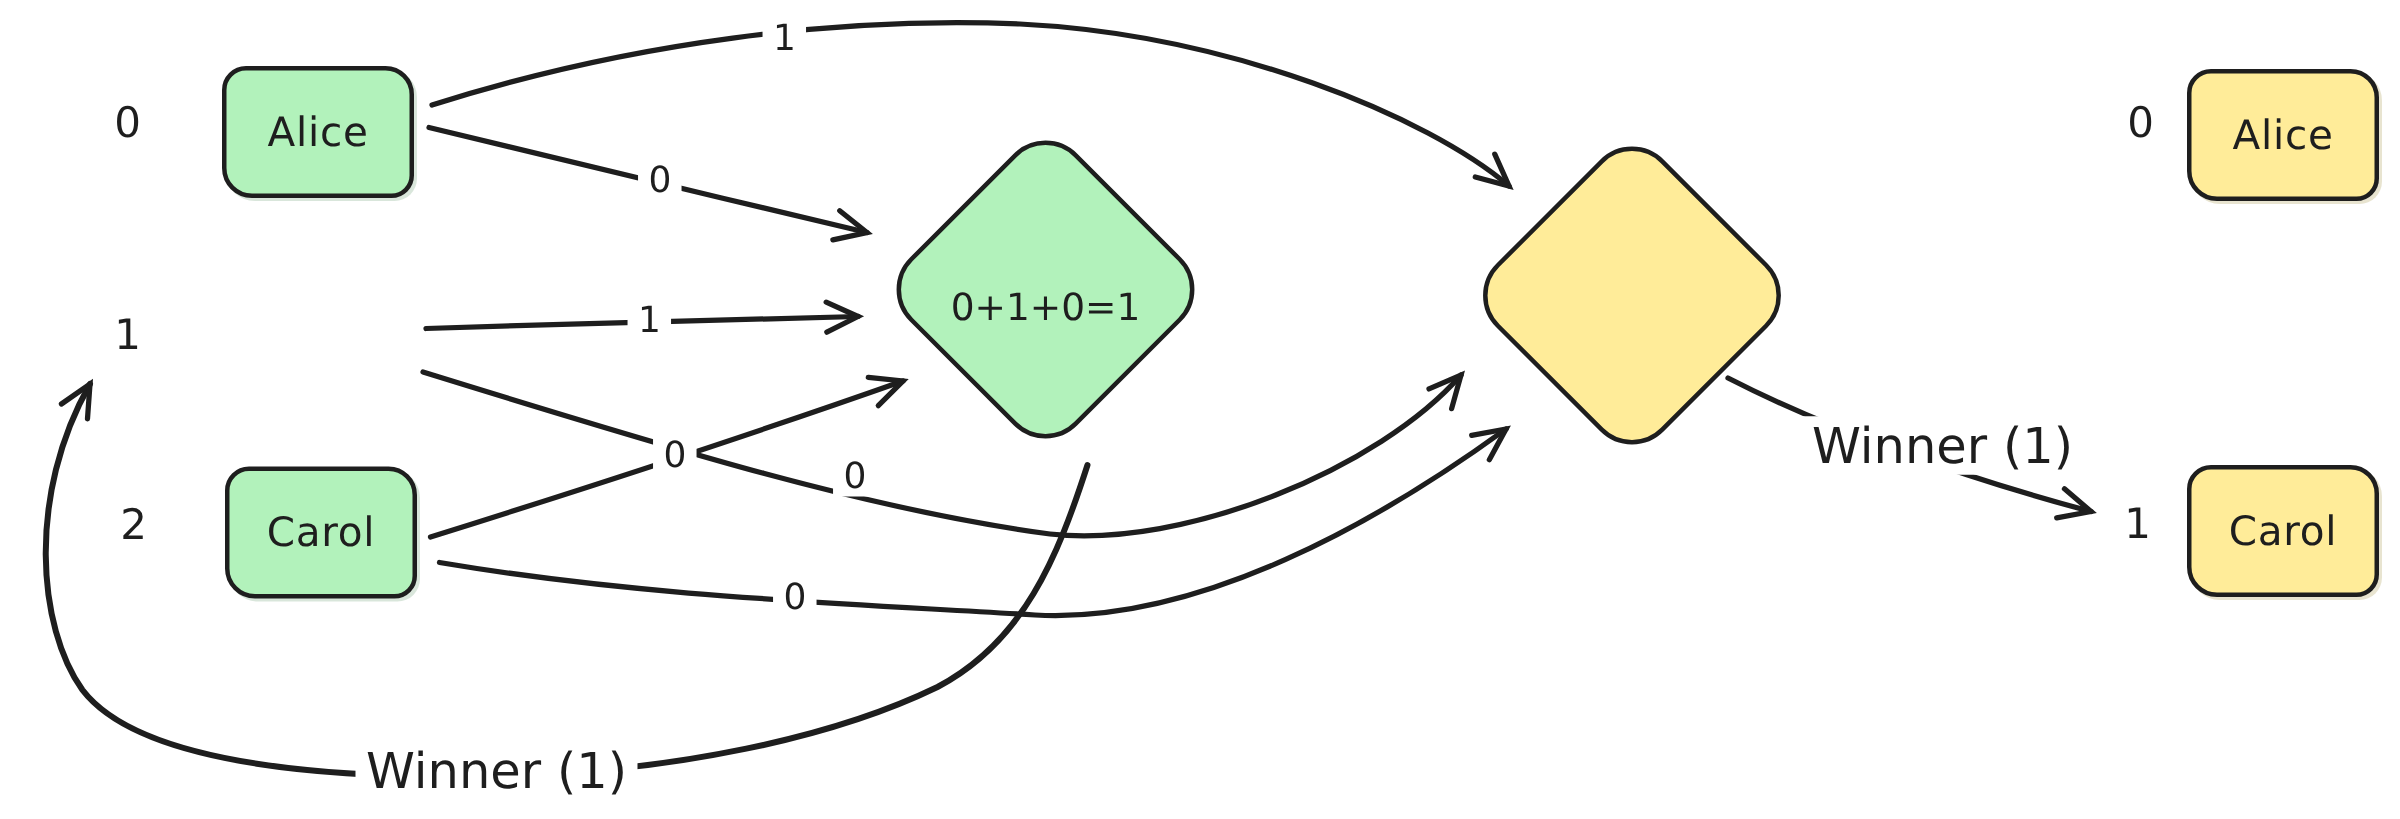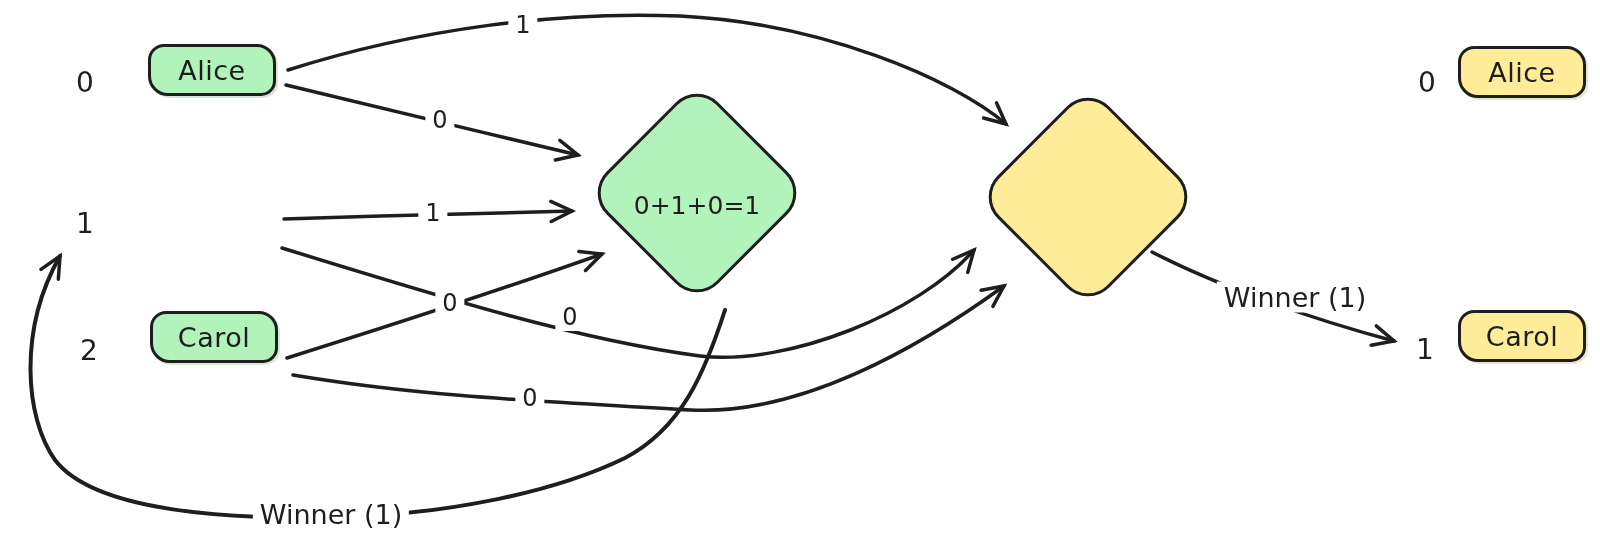--- a/index.html
+++ b/index.html
@@ -5,21 +5,21 @@
   html,body{margin:0;padding:0;background:#ffffff;}
   *{box-sizing:border-box;}
   .canvas{
     position:relative;width:1600px;height:546px;background:#ffffff;overflow:hidden;
     font-family:"DejaVu Sans",sans-serif;color:#1e1e1e;
   }
   .edges{position:absolute;left:0;top:0;z-index:1;}
   .edges path{stroke:#1e1e1e;stroke-width:3.5;fill:none;stroke-linecap:round;}
   .edges path.thick{stroke-width:4;}
   .node{
-    position:absolute;z-index:2;width:128px;height:52px;
+    position:absolute;z-index:2;width:128px;height:88px;
     border:3.5px solid #1e1e1e;border-radius:16px 19px 15px 20px;
     display:flex;align-items:center;justify-content:center;
     font-size:27px;font-weight:500;letter-spacing:0.5px;
   }
   .node.green{background:#b2f2bb;box-shadow:2px 2px 0 rgba(170,200,175,0.45);}
   .node.yellow{background:#ffec99;box-shadow:2px 2px 0 rgba(205,195,150,0.45);}
   .diamond{
     position:absolute;z-index:2;width:158px;height:158px;
     border:3.5px solid #1e1e1e;border-radius:30px;transform:rotate(45deg);
   }
@@ -30,21 +30,21 @@
     font-size:25px;font-weight:500;white-space:nowrap;
   }
   .index-label{
     position:absolute;z-index:2;transform:translate(-50%,-50%);
     font-size:28px;font-weight:500;
   }
   .edge-label{
     position:absolute;z-index:3;transform:translate(-50%,-50%);
     background:#ffffff;padding:0 7px;font-size:24px;font-weight:500;white-space:nowrap;
   }
-  .edge-label.big{font-size:27px;}
+  .edge-label.big{font-size:33px;}
 </style>
 </head>
 <body>
 
 <div class="canvas">
 
   <svg class="edges" width="1600" height="546" viewBox="0 0 1600 546">
     <defs>
       <marker id="arrow" markerUnits="userSpaceOnUse" markerWidth="34" markerHeight="34" refX="27" refY="16" orient="auto">
         <path d="M6,6 L27,16 L6,26" fill="none" stroke="#1e1e1e" stroke-width="3.5" stroke-linecap="round"></path>

